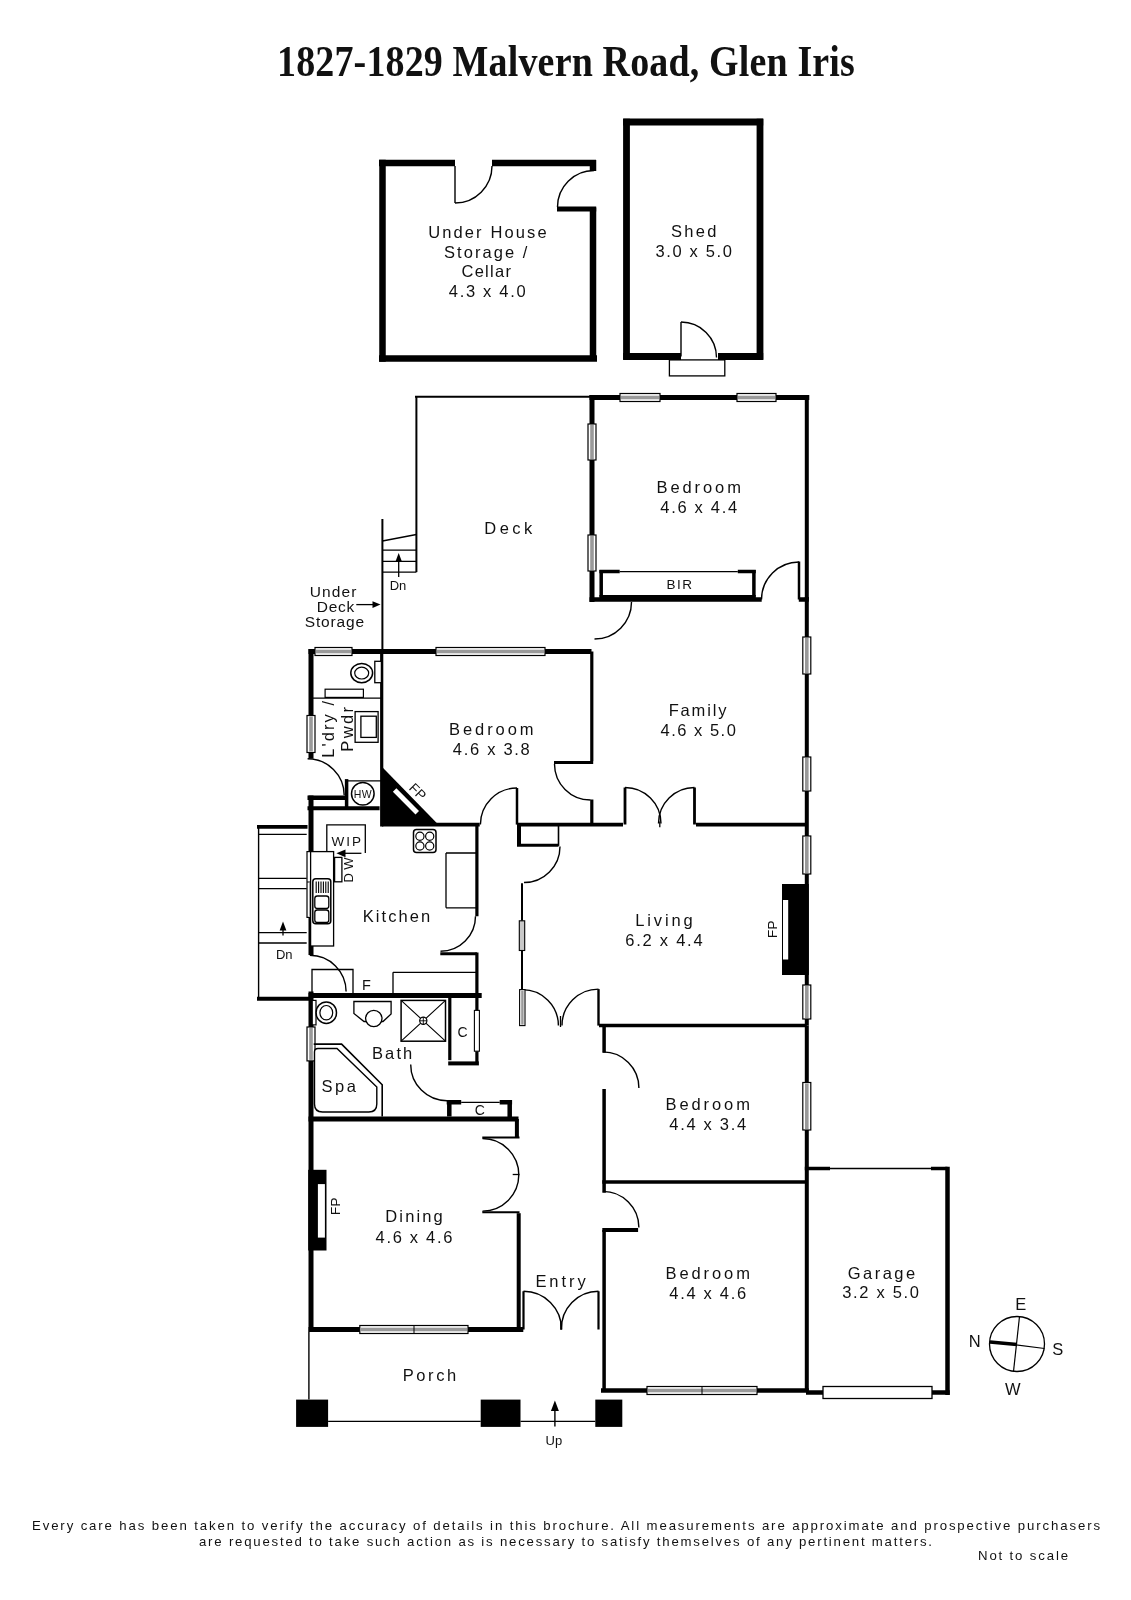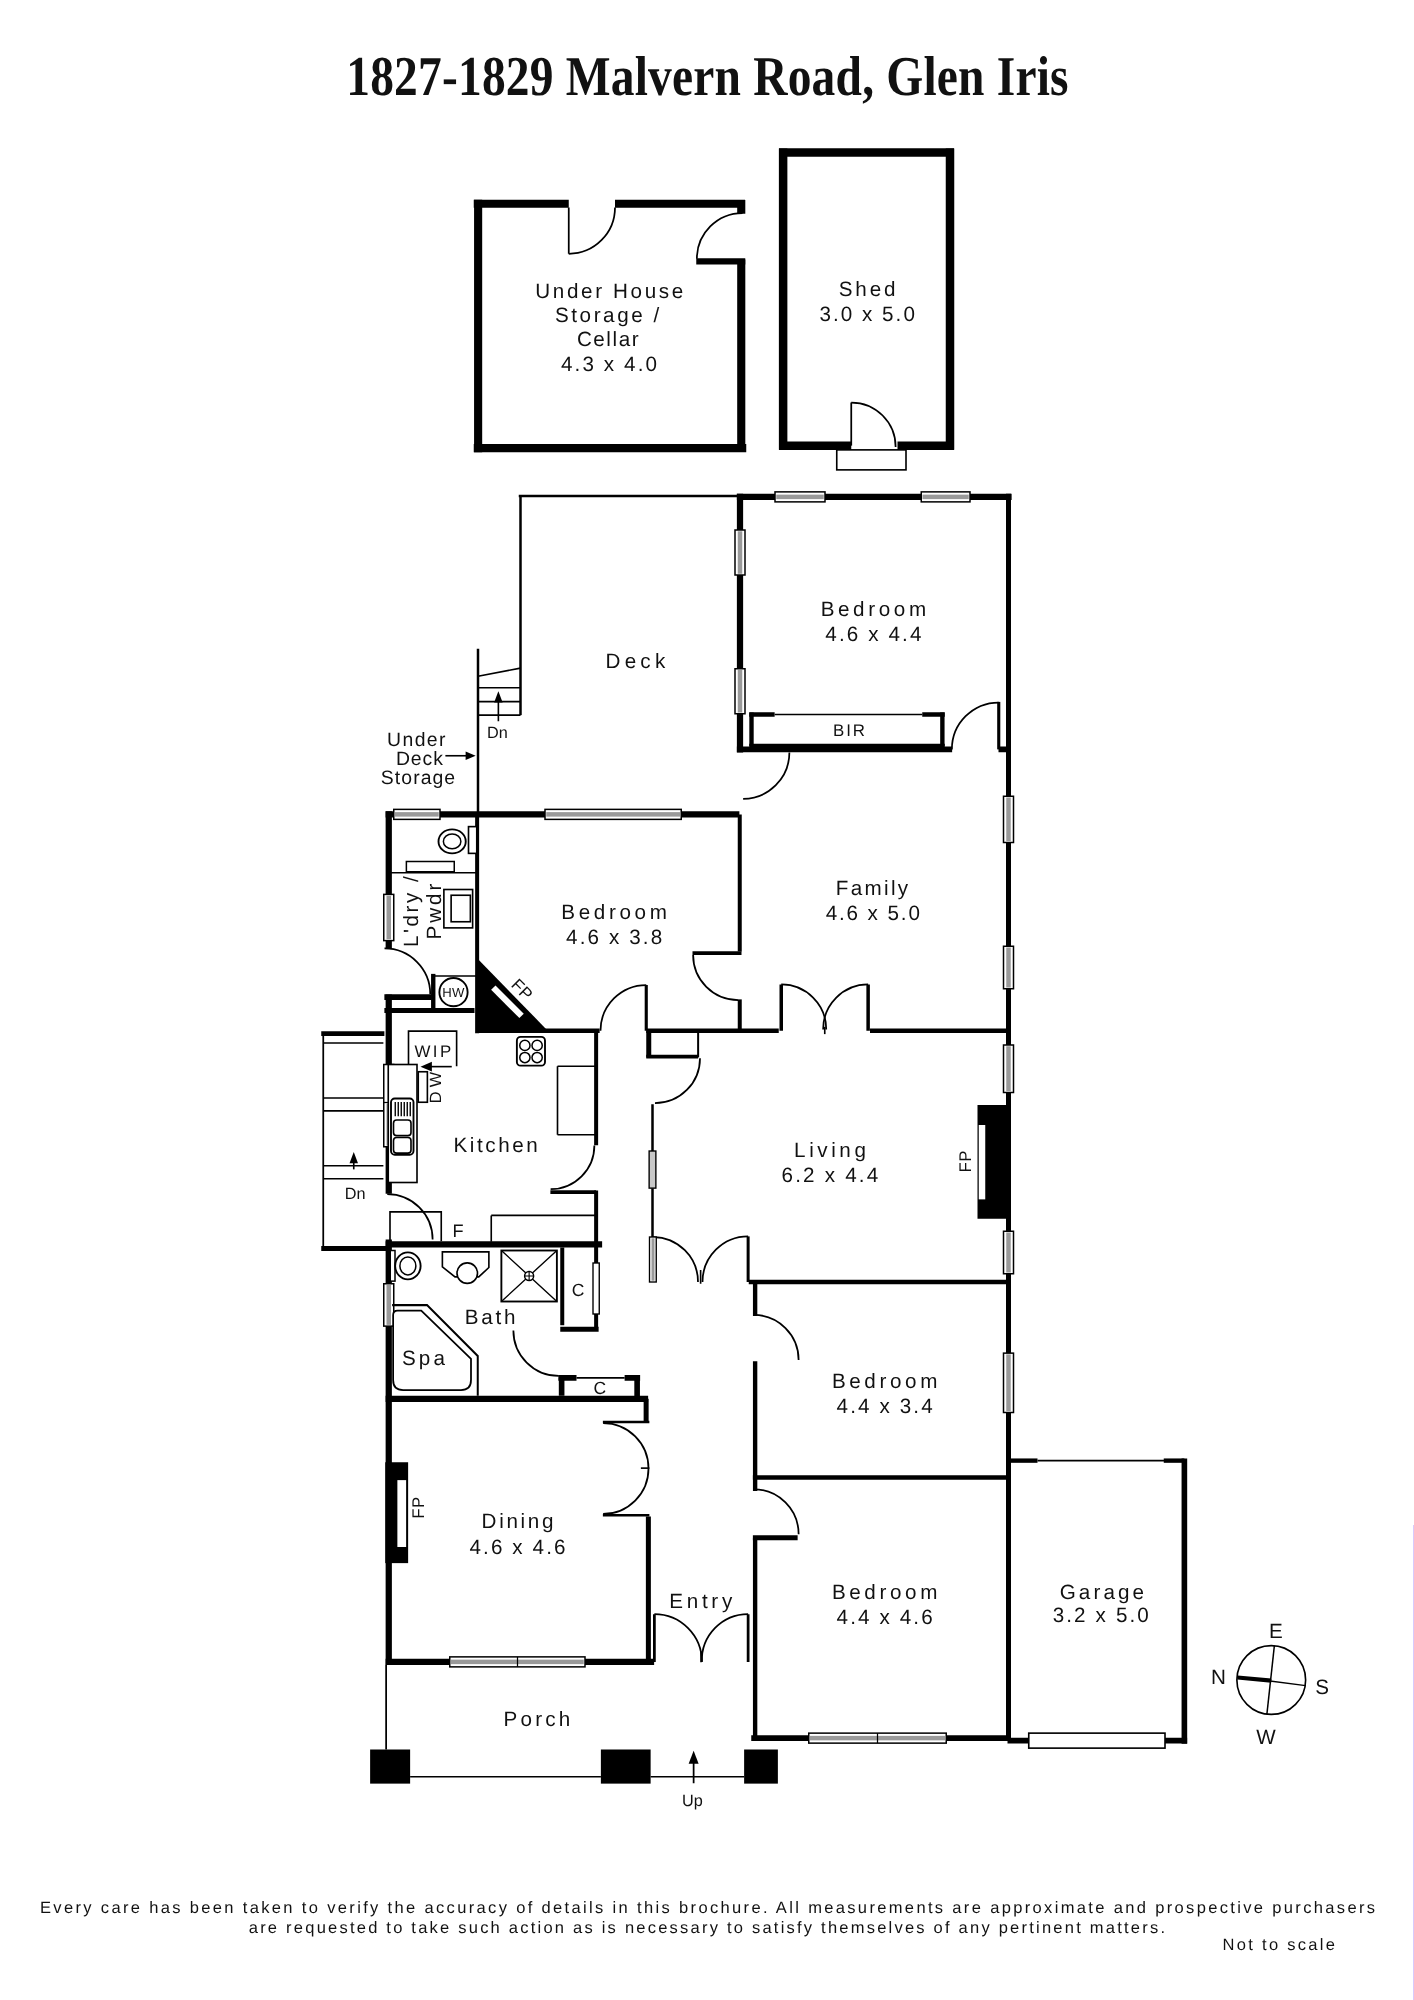--- a/index.html
+++ b/index.html
@@ -1,16 +1,16 @@
 <!DOCTYPE html>
 <html><head>
 <meta charset="utf-8">
 <style>
 html,body{margin:0;padding:0;background:#fff;}
-#page{position:relative;width:1131px;height:1600px;background:#8b5cf6;overflow:hidden;}
+#page{position:relative;width:1131px;height:1600px;background:#f0abfc;overflow:hidden;}
 svg{position:absolute;top:0;left:0;}
 text{font-family:"Liberation Sans",sans-serif;fill:#111;}
 .rm{font-size:16.5px;letter-spacing:0.6px;}
 .sm{font-size:13.5px;letter-spacing:0.4px;}
 .ti{font-family:"Liberation Serif",serif;font-weight:bold;font-size:45px;letter-spacing:0.2px;}
 .ft{font-size:13.2px;}
 </style>
 </head>
 <body>
 <div id="page">

